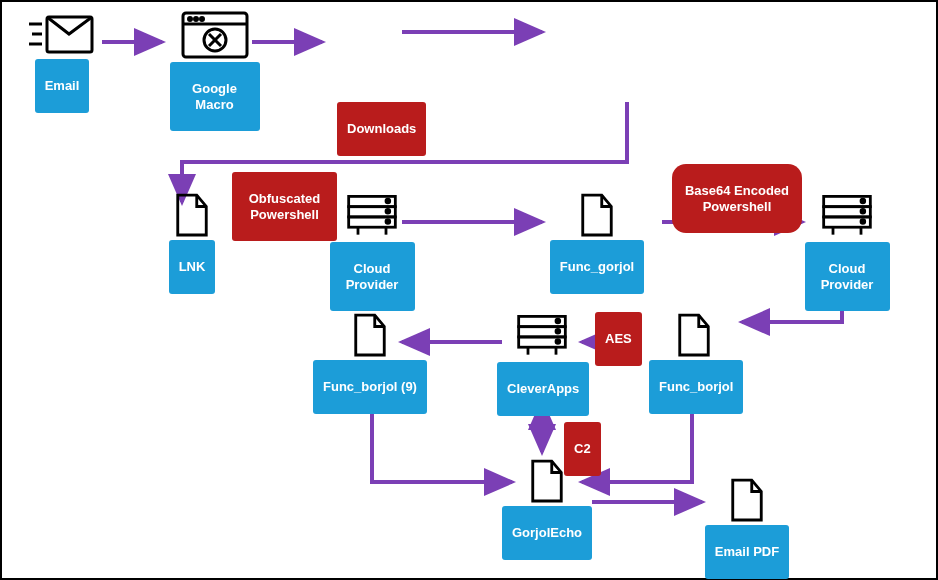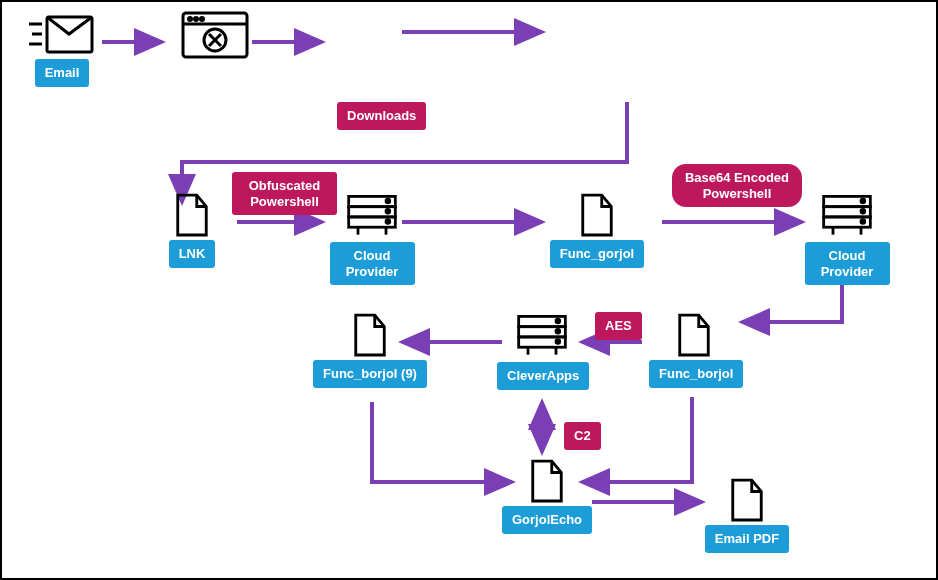--- a/index.html
+++ b/index.html
@@ -20,30 +20,30 @@
     text-align: center;
   }
   .icon {
     display: flex;
     justify-content: center;
     align-items: flex-end;
     margin-bottom: 2px;
   }
   .label {
     display: inline-block;
-    padding: 6px 10px;
+    padding: 19px 10px;
     border-radius: 3px;
     color: #fff;
     font-weight: 600;
     font-size: 13px;
     line-height: 1.2;
     white-space: nowrap;
   }
   .blue { background: #1c9dd8; }
-  .green { background: #be185d; }
+  .green { background: #b91c1c; }
   .label.multi { white-space: normal; width: 140px; }
   .label.multi2 { white-space: normal; width: 110px; border-radius: 14px; }
   svg.arrow { position: absolute; overflow: visible; }
 </style>
 </head>
 <body>
 
 <div class="canvas">
 
   <svg class="arrow" width="934" height="576">
@@ -108,20 +108,21 @@
           <line x1="3" y1="14" x2="67" y2="14"></line>
           <circle cx="10" cy="9" r="1.5" fill="#000"></circle>
           <circle cx="16" cy="9" r="1.5" fill="#000"></circle>
           <circle cx="22" cy="9" r="1.5" fill="#000"></circle>
           <circle cx="35" cy="30" r="11"></circle>
           <line x1="29" y1="24" x2="41" y2="36"></line>
           <line x1="41" y1="24" x2="29" y2="36"></line>
         </g>
       </svg>
     </div>
+    <span class="label blue" style="white-space:normal;display:inline-block;width:70px">Google Macro</span>
   </div>
 
 
 
   <div class="node" style="left:335px;top:100px">
     <span class="label green">Downloads</span>
   </div>
 
   <div class="node" style="left:230px;top:170px">
     <span class="label green" style="white-space:normal;display:inline-block;width:85px">Obfuscated Powershell</span>

